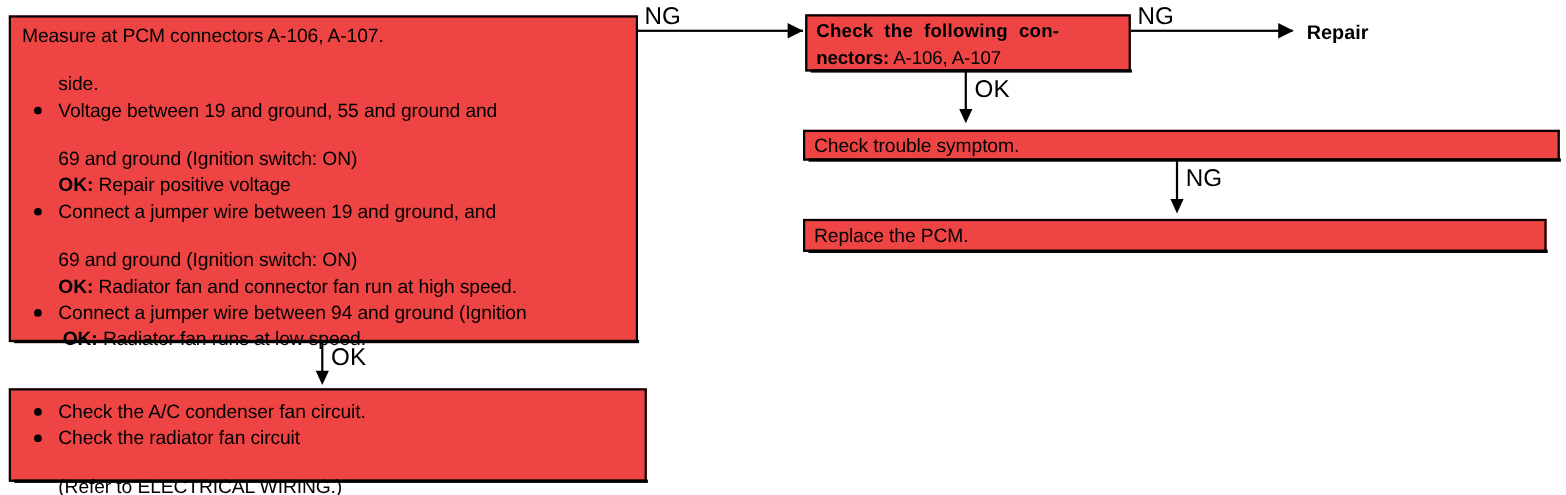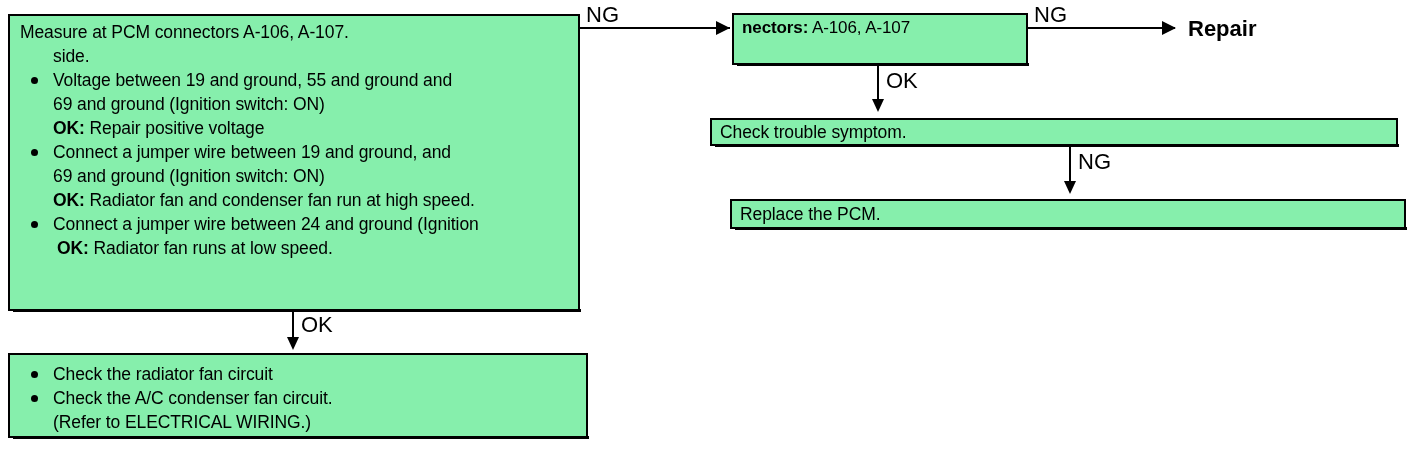--- a/index.html
+++ b/index.html
@@ -14,21 +14,21 @@
     font-family: "Liberation Sans", sans-serif;
     color: #000000;
     overflow: hidden;
   }
 
   
   .fc-box {
     position: absolute;
     box-sizing: border-box;
     border: 2px solid #000;
-    background: #86efac;
+    background: #ef4444;
   }
   
   .fc-box::after {
     content: "";
     position: absolute;
     left: 3px;
     right: -3px;
     bottom: -3px;
     height: 3px;
     background: #000;
@@ -43,21 +43,21 @@
   
   .line {
     position: relative;
     font-size: 17.5px;
     line-height: 24px;
     white-space: nowrap;
     letter-spacing: -0.1px;
   }
   .line.heading { padding-left: 1px; }
   .line.bullet  { padding-left: 34px; }
-  .line.cont    { padding-left: 34px; }
+  .line.cont    { padding-left: 34px; margin-top: 20px; }
   .line.okline  { padding-left: 34px; }
   .line .dot {
     position: absolute;
     left: 12px;
     top: 9px;
     width: 7px;
     height: 7px;
     border-radius: 50%;
     background: #000;
   }
@@ -91,21 +91,21 @@
     border-left: 14px solid #000;
   }
   .edge-label {
     position: absolute;
     font-size: 22px;
     line-height: 18px;
     white-space: nowrap;
   }
   .plain-label {
     position: absolute;
-    font-size: 22px;
+    font-size: 18px;
     font-weight: bold;
     white-space: nowrap;
     line-height: 20px;
   }
 </style>
 </head>
 <body>
 
 <div class="fc-box" id="measure-box" style="left:8px; top:14px; width:572px; height:297px;">
   <div class="box-inner">
@@ -135,26 +135,26 @@
       <span class="dot"></span>
       <span>Connect a jumper wire between 19 and ground, and</span>
     </div>
 
     <div class="line cont">
       <span>69 and ground (Ignition switch: ON)</span>
     </div>
 
     <div class="line okline">
       <span class="b">OK:</span>
-      <span>Radiator fan and condenser fan run at high speed.</span>
-    </div>
-
-    <div class="line bullet">
-      <span class="dot"></span>
-      <span>Connect a jumper wire between 24 and ground (Ignition</span>
+      <span>Radiator fan and connector fan run at high speed.</span>
+    </div>
+
+    <div class="line bullet">
+      <span class="dot"></span>
+      <span>Connect a jumper wire between 94 and ground (Ignition</span>
     </div>
 
 
     <div class="line okline" style="padding-left:38px;">
       <span class="b">OK:</span>
       <span>Radiator fan runs at low speed.</span>
     </div>
 
   </div>
 </div>
@@ -165,54 +165,57 @@
 
 <div class="vline" style="left:292px; top:311px; width:2px; height:30px;"></div>
 <div class="arrow-down" style="left:287px; top:337px;"></div>
 <div class="edge-label" style="left:301px; top:316px;">OK</div>
 
 <div class="fc-box" id="fan-circuit-box" style="left:8px; top:353px; width:580px; height:85px;">
   <div class="box-inner" style="padding-top:7px;">
 
     <div class="line bullet">
       <span class="dot"></span>
+      <span>Check the A/C condenser fan circuit.</span>
+    </div>
+
+    <div class="line bullet">
+      <span class="dot"></span>
       <span>Check the radiator fan circuit</span>
-    </div>
-
-    <div class="line bullet">
-      <span class="dot"></span>
-      <span>Check the A/C condenser fan circuit.</span>
     </div>
 
     <div class="line cont">
       <span>(Refer to ELECTRICAL WIRING.)</span>
     </div>
 
   </div>
 </div>
 
 <div class="fc-box" id="check-connectors-box" style="left:732px; top:13px; width:296px; height:52px;">
   <div class="box-inner" style="padding:1px 6px 0 8px;">
+    <div class="line" style="font-size:17px; line-height:25px; letter-spacing:0.2px;">
+      <span class="b" style="word-spacing:5px;">Check the following con-</span>
+    </div>
     <div class="line" style="font-size:17px; line-height:23px;">
       <span class="b">nectors:</span>
       <span>A-106, A-107</span>
     </div>
   </div>
 </div>
 
 <div class="hline" style="left:1028px; top:27px; width:147px;"></div>
 <div class="arrow-right" style="left:1162px; top:21px;"></div>
 <div class="edge-label" style="left:1034px; top:6px;">NG</div>
 <div class="plain-label" style="left:1188px; top:19px;">Repair</div>
 
 <div class="vline" style="left:877px; top:65px; width:2px; height:37px;"></div>
 <div class="arrow-down" style="left:872px; top:99px;"></div>
 <div class="edge-label" style="left:886px; top:72px;">OK</div>
 
-<div class="fc-box" id="check-symptom-box" style="left:710px; top:118px; width:688px; height:28px;">
+<div class="fc-box" id="check-symptom-box" style="left:730px; top:118px; width:688px; height:28px;">
   <div class="box-inner" style="padding:0px 6px 0 8px;">
     <div class="line" style="font-size:17.5px; line-height:24px;">Check trouble symptom.</div>
   </div>
 </div>
 
 <div class="vline" style="left:1069px; top:146px; width:2px; height:38px;"></div>
 <div class="arrow-down" style="left:1064px; top:181px;"></div>
 <div class="edge-label" style="left:1078px; top:153px;">NG</div>
 
 <div class="fc-box" id="replace-pcm-box" style="left:730px; top:199px; width:676px; height:30px;">

